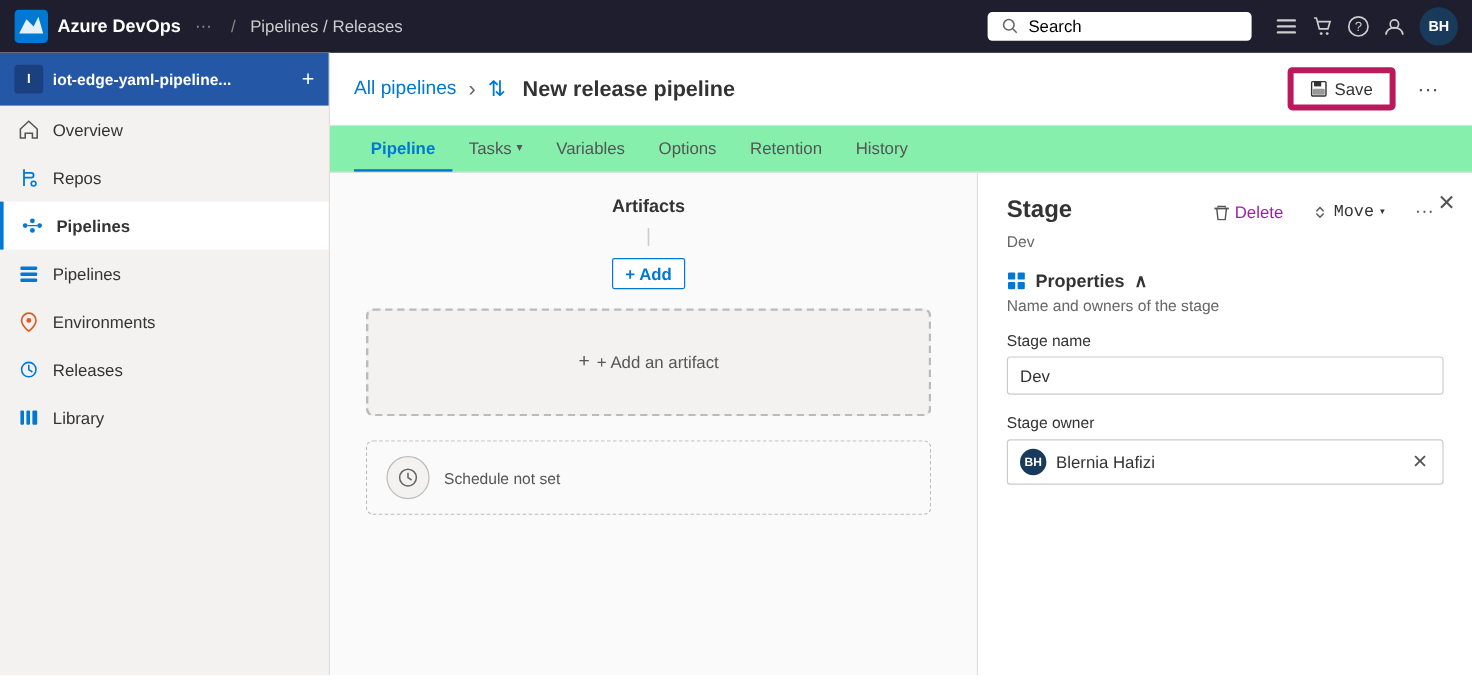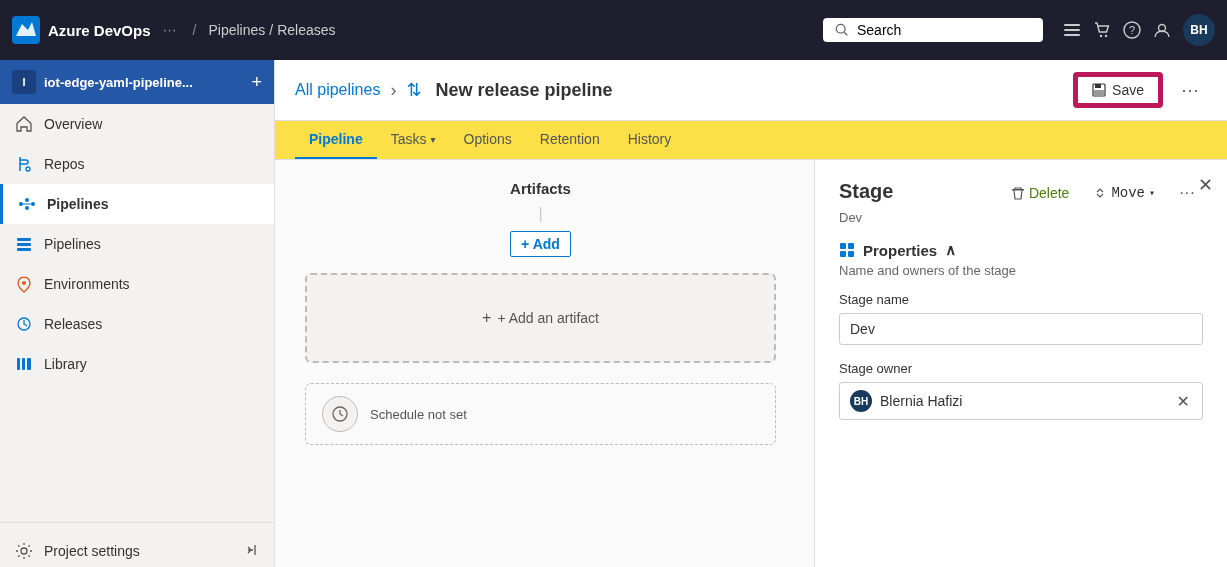--- a/index.html
+++ b/index.html
@@ -1,20 +1,20 @@
 <!DOCTYPE html>
 <html><head>
   <meta charset="utf-8">
   <style>
     * { box-sizing: border-box; margin: 0; padding: 0; }
     body { font-family: 'Segoe UI', sans-serif; font-size: 14px; color: #333; background: #fff; overflow: hidden; }
 
     
     .topbar {
-      display: flex; align-items: center; height: 60px;
+      display: flex; align-items: center; height: 44px;
       background: #1e1e2e; color: #fff; padding: 0 12px; gap: 8px;
     }
     .topbar-logo { display: flex; align-items: center; gap: 8px; font-weight: 600; font-size: 15px; color: #fff; }
     .topbar-logo svg { width: 28px; height: 28px; }
     .topbar-sep { color: #888; margin: 0 4px; }
     .topbar-breadcrumb { display: flex; align-items: center; gap: 4px; color: #ccc; font-size: 14px; }
     .topbar-breadcrumb a { color: #ccc; text-decoration: none; }
     .topbar-spacer { flex: 1; }
     .topbar-search {
       display: flex; align-items: center; gap: 8px;
@@ -75,21 +75,21 @@
     .page-header-spacer { flex: 1; }
     .save-btn {
       display: flex; align-items: center; gap: 6px; background: none; border: 5px solid #be185d;
       border-radius: 4px; padding: 5px 14px; cursor: pointer; font-size: 14px; color: #333;
     }
     .more-btn { background: none; border: none; cursor: pointer; font-size: 18px; color: #555; padding: 4px 8px; }
 
     
     .tabs {
       display: flex; align-items: center; padding: 0 20px;
-      border-bottom: 1px solid #e0e0e0; background: #fde047;
+      border-bottom: 1px solid #e0e0e0; background: #86efac;
     }
     .tab {
       padding: 10px 14px; cursor: pointer; font-size: 14px; color: #555;
       border-bottom: 2px solid transparent; white-space: nowrap;
       display: flex; align-items: center; gap: 4px;
     }
     .tab.active { color: #0078d4; border-bottom-color: #0078d4; font-weight: 600; }
     .tab-chevron { font-size: 10px; }
 
     
@@ -136,21 +136,21 @@
     }
     .panel-close {
       position: absolute; top: 14px; right: 14px;
       background: none; border: none; cursor: pointer; font-size: 18px; color: #555;
     }
     .stage-title-row { display: flex; align-items: flex-start; justify-content: space-between; margin-bottom: 4px; }
     .stage-title { font-size: 20px; font-weight: 600; color: #333; }
     .stage-actions { display: flex; align-items: center; gap: 8px; }
     .delete-btn {
       display: flex; align-items: center; gap: 4px; background: none; border: none;
-      cursor: pointer; font-size: 14px; color: #4d7c0f; padding: 4px 8px; text-align: right;
+      cursor: pointer; font-size: 14px; color: #a21caf; padding: 4px 8px; text-align: right;
     }
     .move-btn {
       display: flex; align-items: center; gap: 4px; background: none; border: none;
       cursor: pointer; font-size: 14px; color: #333; padding: 4px 8px; font-family: Liberation Mono, monospace;
     }
     .stage-subtitle { font-size: 13px; color: #666; margin-bottom: 16px; }
 
     .properties-section { margin-top: 8px; }
     .properties-header {
       display: flex; align-items: center; gap: 8px; font-size: 15px; font-weight: 600;
@@ -318,36 +318,20 @@
           <svg width="18" height="18" viewBox="0 0 18 18" fill="none">
             <rect x="2" y="3" width="3" height="12" rx="1" fill="#0078d4"></rect>
             <rect x="7" y="3" width="3" height="12" rx="1" fill="#0078d4"></rect>
             <rect x="12" y="3" width="4" height="12" rx="1" fill="#0078d4"></rect>
           </svg>
         </span>
         <span>Library</span>
       </div>
     </div>
 
-    <div class="sidebar-bottom">
-      <div class="sidebar-item">
-        <span class="sidebar-item-icon">
-          <svg width="18" height="18" viewBox="0 0 18 18" fill="none">
-            <circle cx="9" cy="9" r="3" stroke="#555" stroke-width="1.3" fill="none"></circle>
-            <path d="M9 1v2M9 15v2M1 9h2M15 9h2M3.2 3.2l1.4 1.4M13.4 13.4l1.4 1.4M3.2 14.8l1.4-1.4M13.4 4.6l1.4-1.4" stroke="#555" stroke-width="1.3"></path>
-          </svg>
-        </span>
-        <span>Project settings</span>
-        <span style="margin-left: auto;">
-          <svg width="14" height="14" viewBox="0 0 14 14" fill="none">
-            <path d="M2 7h5M2 4l3 3-3 3M9 2v10" stroke="#555" stroke-width="1.3"></path>
-          </svg>
-        </span>
-      </div>
-    </div>
   </div>
 
   <div class="main">
 
     <div class="page-header">
       <a href="#" class="page-header-breadcrumb" style="font-size:16px;color:#0078d4;text-decoration:none;">All pipelines</a>
       <span style="font-size:18px;color:#666;">›</span>
       <span style="font-size:18px;color:#0078d4;margin-right:4px;">⇅</span>
       <h1 class="page-header-title" style="font-size:18px;font-weight:600;">New release pipeline</h1>
       <div class="page-header-spacer"></div>
@@ -361,20 +345,21 @@
       </button>
       <button class="more-btn">···</button>
     </div>
 
     <div class="tabs">
       <div class="tab active">Pipeline</div>
       <div class="tab">
         <span>Tasks</span>
         <span class="tab-chevron">▾</span>
       </div>
+      <div class="tab">Variables</div>
       <div class="tab">Options</div>
       <div class="tab">Retention</div>
       <div class="tab">History</div>
     </div>
 
     <div class="pipeline-area">
 
       <div class="pipeline-canvas">
         <div style="height: 100%; overflow: auto; padding-right: 8px;">
           <div class="artifacts-header">

